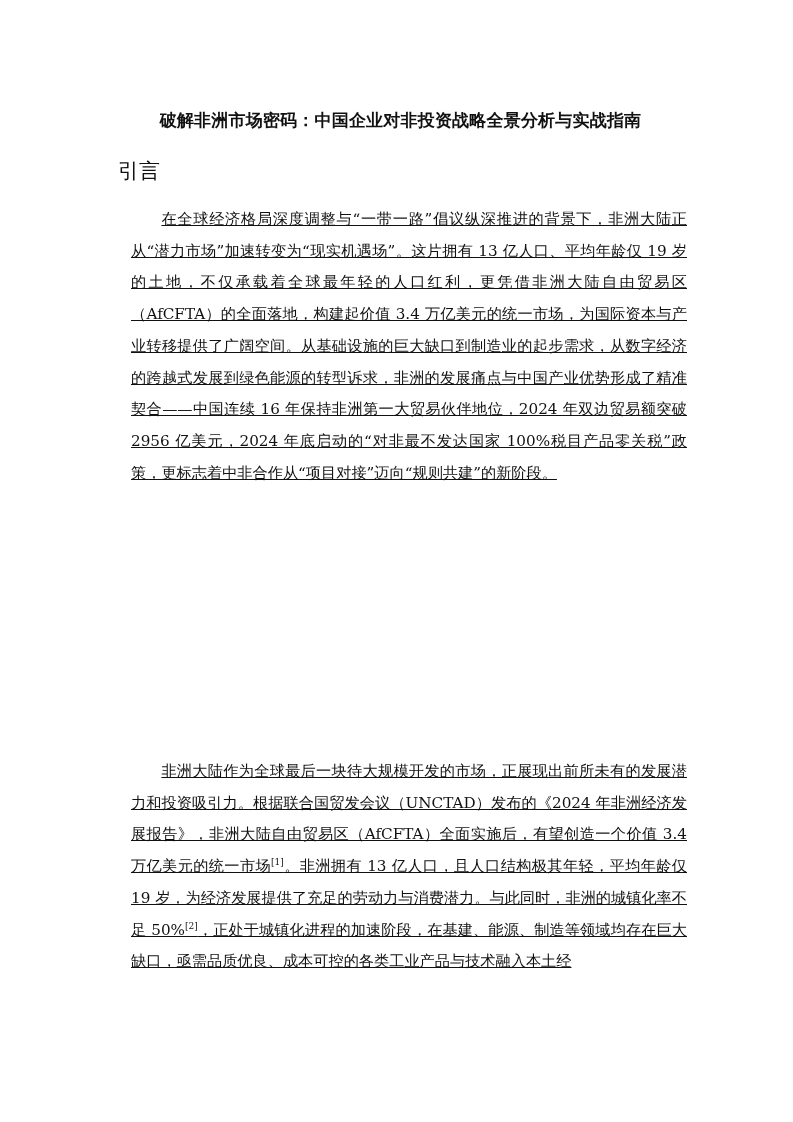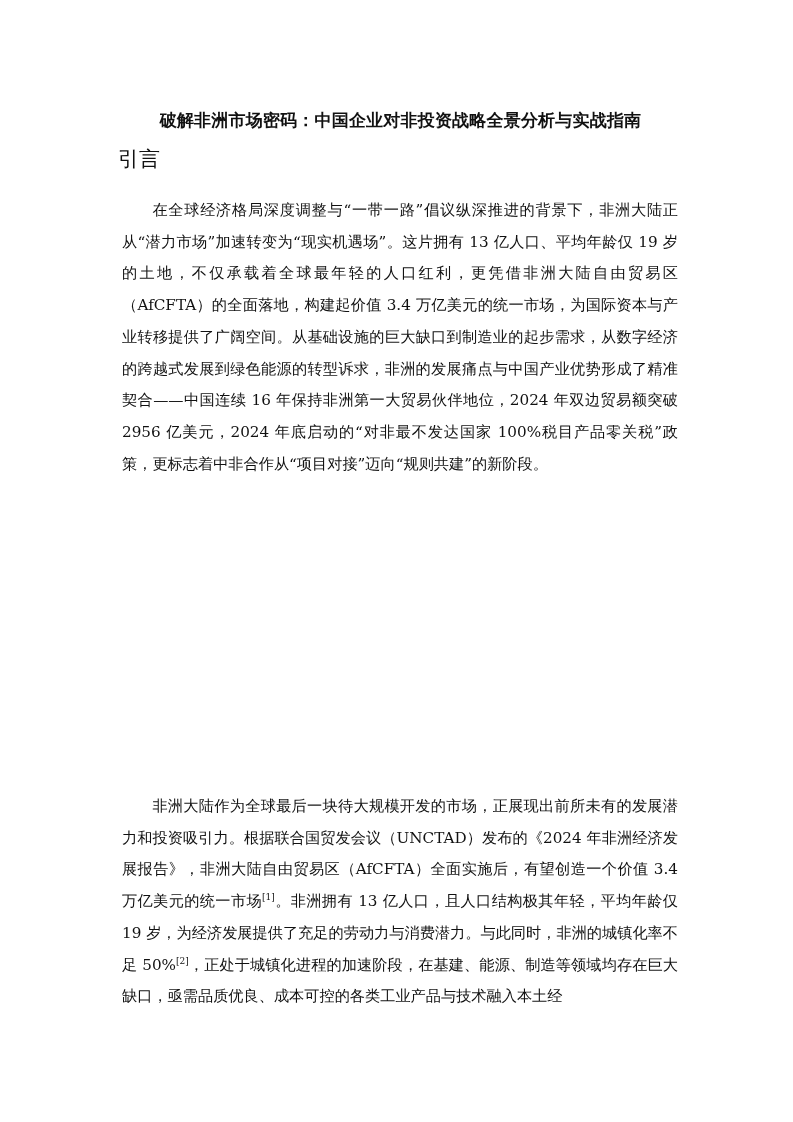--- a/index.html
+++ b/index.html
@@ -30,21 +30,21 @@
     text-align: center;
     font-family: Liberation Sans, sans-serif;
     font-weight: bold;
     font-size: 17px;
     letter-spacing: 0.2px;
     line-height: 26px;
   }
   .h-intro {
     position: absolute;
     left: 118px;
-    top: 144px;
+    top: 156px;
     font-family: "DejaVu Sans", "Liberation Sans", sans-serif;
     font-size: 21px;
     font-weight: normal;
     line-height: 30px;
   }
   .h-section {
     position: absolute;
     left: 118px;
     top: 748px;
     font-family: "DejaVu Sans", "Liberation Sans", sans-serif;
@@ -57,25 +57,26 @@
     margin-right: 10px;
   }
   .para {
     position: absolute;
     left: 118px;
     width: 556px;
     font-size: 15.2px;
     line-height: 31.7px;
     text-align: justify;
     text-indent: 2em;
-    margin: 4px;
+    margin: 13px;
+    text-decoration: underline;
   }
   .para-1 { top: 191px; }
   .para-2 { top: 483px; }
-  .para-3 { top: 787px; }
+  .para-3 { top: 743px; }
   sup.ref {
     font-size: 9px;
     vertical-align: super;
     line-height: 0;
   }
 </style>
 </head>
 <body>
 
 <div class="page">

